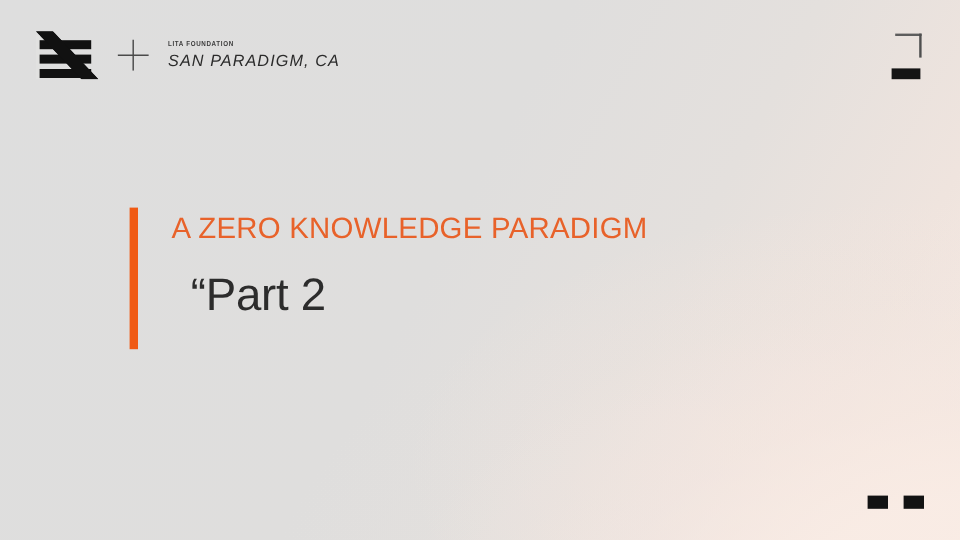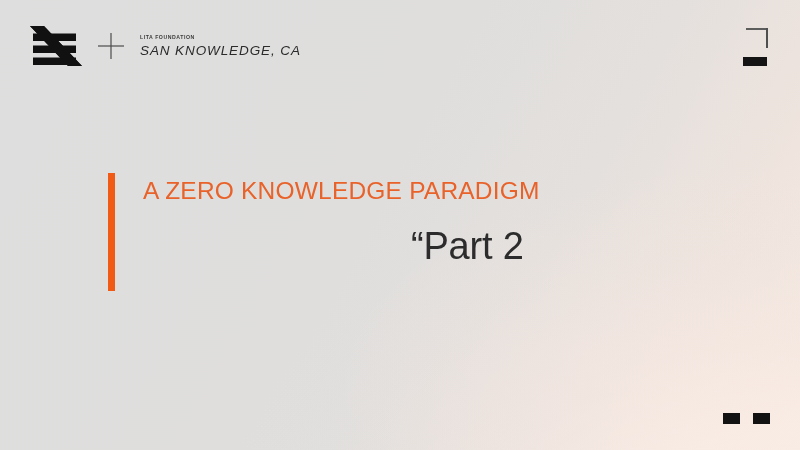--- a/index.html
+++ b/index.html
@@ -138,21 +138,20 @@
   .accent-bar {
     width: 7px;
     background: #f05a14;
     flex: none;
     align-self: stretch;
   }
 
   .title-text {
     padding-left: 28px;
     padding-bottom: 4px;
-    text-align: right;
   }
 
   .eyebrow {
     font-size: 24.5px;
     letter-spacing: 0.2px;
     color: #e8622a;
     line-height: 1;
     margin: 6px 0 0 0;
     white-space: nowrap;
     font-weight: 400;
@@ -191,21 +190,21 @@
       <polygon points="10,4 20,4 44,28 34,28" fill="#e1e1e0" opacity="0"></polygon>
     </svg>
 
     <svg class="plus-icon" viewBox="0 0 26 26" aria-hidden="true">
       <line x1="0" y1="13" x2="26" y2="13" stroke="#4a4a4a" stroke-width="1.2"></line>
       <line x1="13" y1="0" x2="13" y2="26" stroke="#4a4a4a" stroke-width="1.2"></line>
     </svg>
 
     <div class="place-block">
       <div class="org-eyebrow">LITA FOUNDATION</div>
-      <div class="place-name">SAN KNOWLEDGE, CA</div>
+      <div class="place-name">SAN PARADIGM, CA</div>
     </div>
   </div>
 
   <div class="corner-bracket">
     <div class="cb-h"></div>
     <div class="cb-v"></div>
   </div>
   <div class="corner-chip"></div>
 
   <div class="footer-chips">

